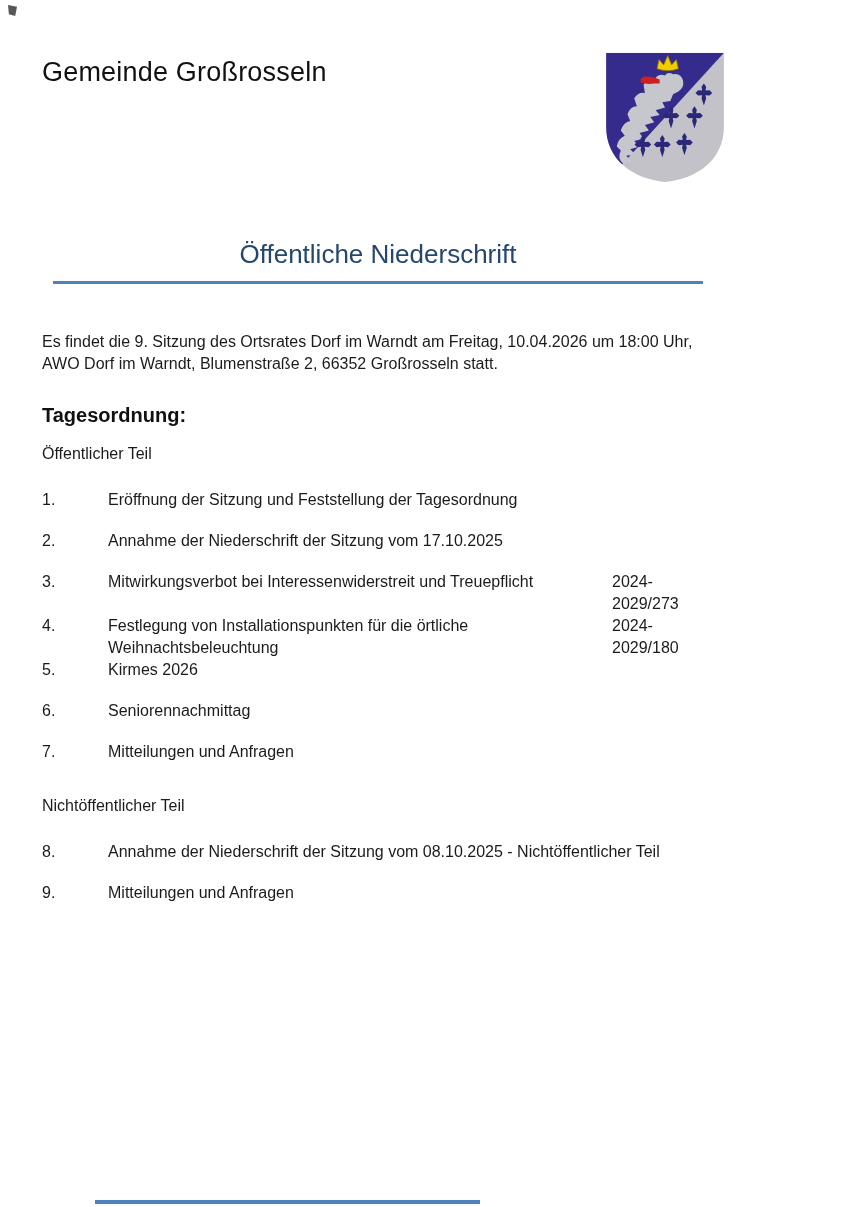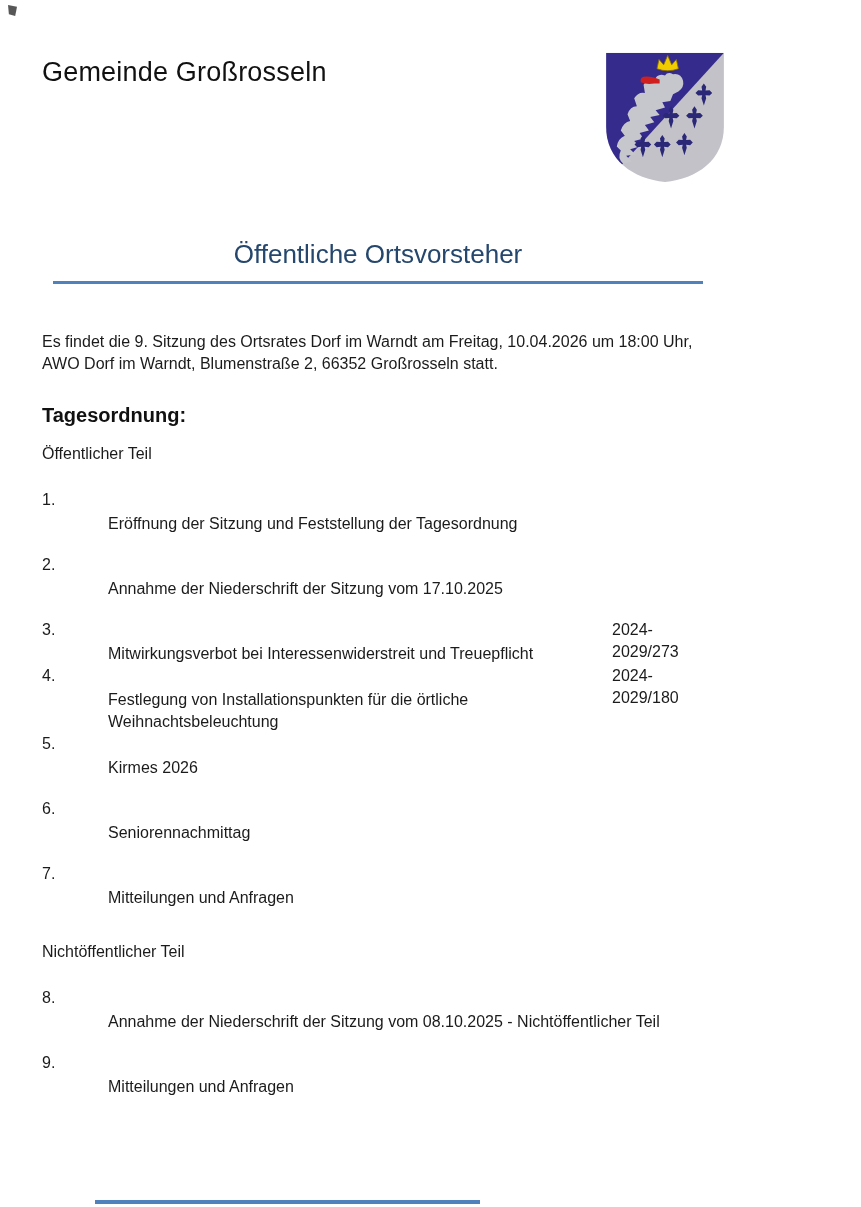--- a/index.html
+++ b/index.html
@@ -31,21 +31,21 @@
     padding-bottom:11px;
   }
   .doc-title{font-size:26px;line-height:32px;font-weight:400;color:#25476d;}
   .intro{margin:47px 0 0 0;font-size:16px;line-height:22px;}
   .agenda-heading{margin-top:27px;font-size:20px;line-height:26px;font-weight:700;color:#111111;}
   .section-label{margin-top:15px;font-size:16px;line-height:22px;}
   .section-label.second{margin-top:32px;}
   .items{margin-top:24px;}
   .agenda-item{display:flex;align-items:flex-start;font-size:16px;line-height:22px;margin-bottom:19px;}
   .agenda-item .num{flex:0 0 66px;}
-  .agenda-item .itext{flex:1 1 auto;padding-right:8px;margin-top:24px;}
+  .agenda-item .itext{flex:1 1 auto;padding-right:8px;}
   .agenda-item .iref{flex:0 0 102px;}
   .agenda-item.has-ref{margin-bottom:0;}
   .signature{font-size:16px;line-height:22px;}
   .signature.first{margin-top:68px;}
   .signature.second{margin-top:66px;}
   .bottom-rule{
     position:absolute;left:95px;top:1200px;width:385px;height:4px;
     background:#4f81bd;
   }
 </style>
@@ -82,21 +82,21 @@
         <use href="#crossF" x="109" y="104" fill="#2b2878"></use>
         <use href="#crossF" x="144" y="104" fill="#2b2878"></use>
         <use href="#crossF" x="67" y="147" fill="#2b2878"></use>
         <use href="#crossF" x="96" y="147" fill="#2b2878"></use>
         <use href="#crossF" x="129" y="144" fill="#2b2878"></use>
       </g>
     </svg>
   </div>
 
   <div class="doc-title-wrap">
-    <span class="doc-title">Öffentliche Ortsvorsteher</span>
+    <span class="doc-title">Öffentliche Niederschrift</span>
   </div>
 
   <div class="content">
     <div class="intro">Es findet die 9. Sitzung des Ortsrates Dorf im Warndt am Freitag, 10.04.2026 um 18:00 Uhr, AWO Dorf im Warndt, Blumenstraße 2, 66352 Großrosseln statt.</div>
 
     <div class="agenda-heading">Tagesordnung:</div>
 
     <div class="section-label">Öffentlicher Teil</div>
 
     <div class="items">

